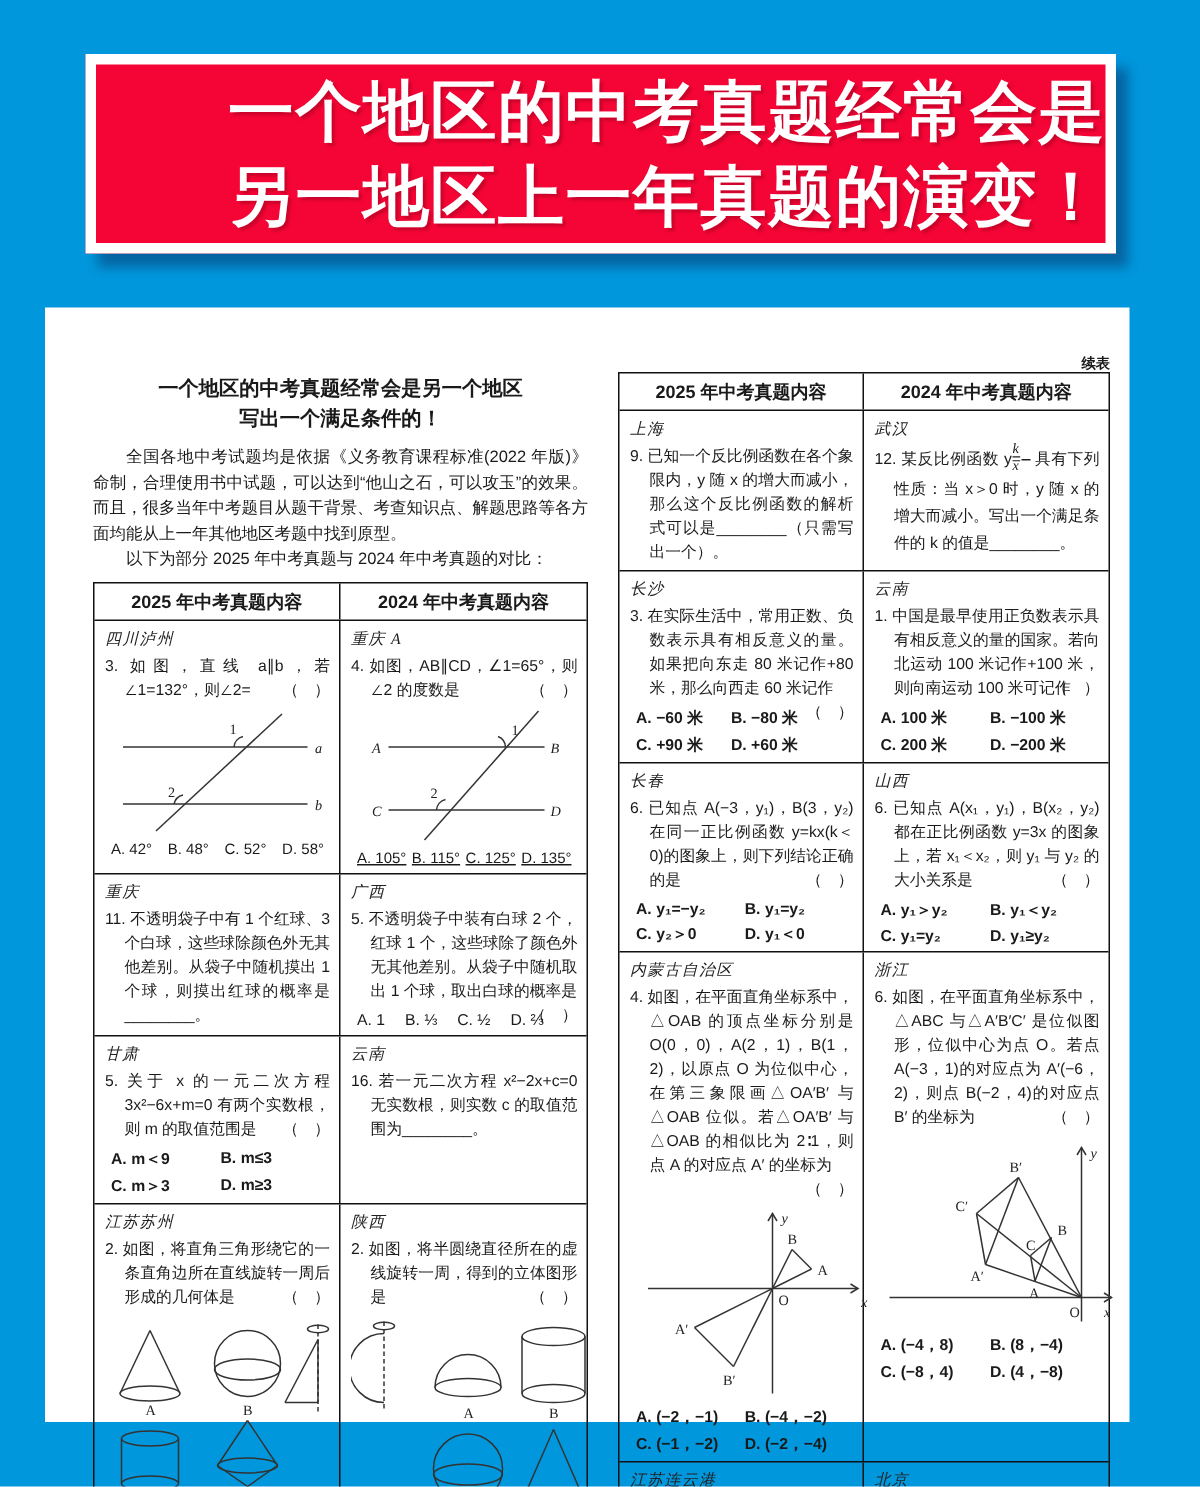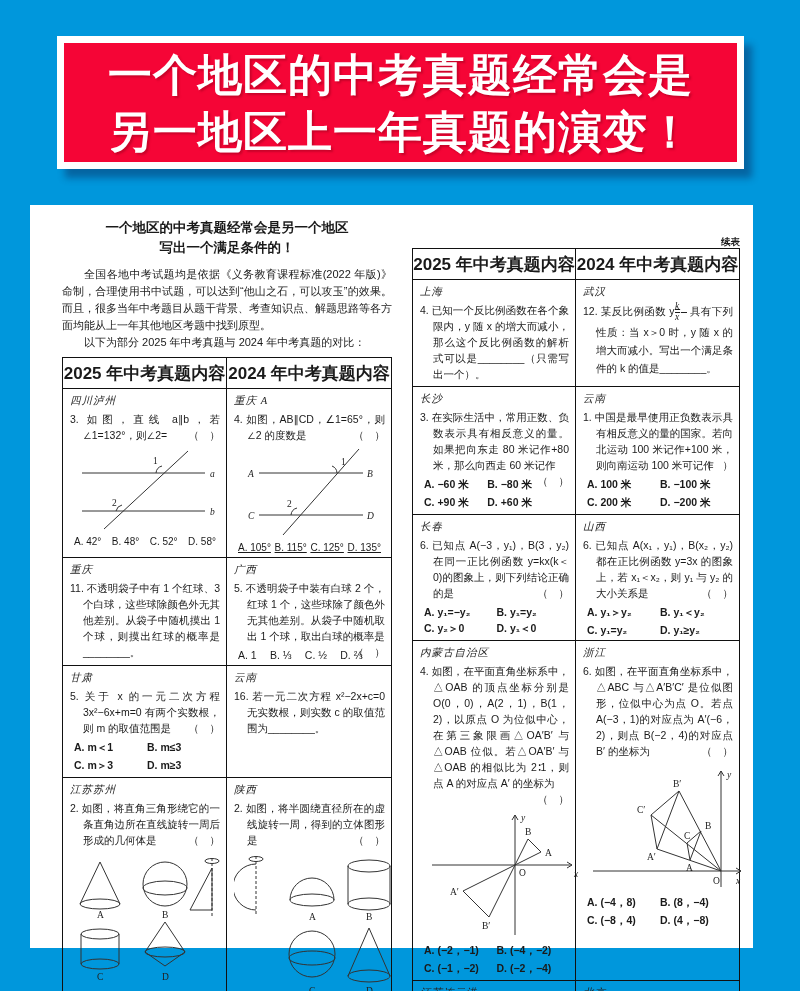--- a/index.html
+++ b/index.html
@@ -9,48 +9,48 @@
     background:#0097DC;
     font-family:"Liberation Sans", sans-serif;
     color:#1a1a1a;
     overflow:hidden;
   }
   
   .banner {
     position:absolute; left:57px; top:36px; width:687px; height:133px;
     background:#F50536; border:7px solid #ffffff;
     box-shadow:8px 9px 7px rgba(10,40,90,.45);
-    display:flex; flex-direction:column; align-items:center; justify-content:center;
+    display:flex; flex-direction:column; align-items:flex-end; justify-content:center;
   }
   .banner-line {
     color:#ffffff; font-weight:800; font-size:44px; line-height:57px;
     letter-spacing:1px; text-shadow:2px 2px 2px rgba(120,0,20,.35);
     font-family:"Liberation Sans", sans-serif; white-space:nowrap;
   }
   
   .doc {
     position:absolute; left:30px; top:205px; width:723px; height:743px;
     background:#ffffff;
   }
   .page { position:absolute; top:0; }
   .page-left  { left:32px;  width:330px; }
   .page-right { left:382px; width:328px; }
 
-  .doc-title { text-align:center; font-weight:700; font-size:13.5px; line-height:20px; margin-top:13px; }
+  .doc-title { text-align:center; font-weight:700; font-size:13.5px; line-height:20px; margin-top:44px; }
   .intro { font-size:11px; line-height:17px; text-align:justify; text-indent:2em; margin-top:8px; }
   .intro2 { font-size:11px; line-height:17px; text-indent:2em; margin-top:0; }
 
   .cont-label { position:absolute; right:0; top:31px; font-size:9.5px; font-weight:700; }
 
   
   .qtable { border:1.5px solid #111; width:100%; margin-top:6px; }
   .qtable.rt { position:absolute; top:43px; left:0; margin-top:0; }
   .thead { display:flex; border-bottom:1.2px solid #111; }
   .th {
-    width:50%; text-align:center; font-weight:700; font-size:17px;
+    width:50%; text-align:center; font-weight:700; font-size:12px;
     padding:4px 0 3px;
   }
   .th:first-child { border-right:1px solid #111; }
   .trow { display:flex; border-bottom:1px solid #111; }
   .trow:last-child { border-bottom:none; }
   .cell { width:50%; padding:5px 6px 4px 7px; }
   .cell:first-child { border-right:1px solid #111; }
 
   .region {
     font-family:"Liberation Serif", serif; font-style:italic;
@@ -155,21 +155,21 @@
             <span>D. ⅔</span>
           </div>
         </div>
       </div>
 
       <div class="trow" style="min-height:96px;">
         <div class="cell">
           <div class="region">甘肃</div>
           <div class="q"><span>5. 关于 x 的一元二次方程 3x²−6x+m=0 有两个实数根，则 m 的取值范围是</span><span class="paren">（　）</span></div>
           <div class="opts opts-2col">
-            <span>A. m＜1</span>
+            <span>A. m＜9</span>
             <span>B. m≤3</span>
             <span>C. m＞3</span>
             <span>D. m≥3</span>
           </div>
         </div>
         <div class="cell">
           <div class="region">云南</div>
           <div class="q"><span>16. 若一元二次方程 x²−2x+c=0 无实数根，则实数 c 的取值范围为________。</span></div>
         </div>
       </div>
@@ -237,21 +237,21 @@
 
     <div class="qtable rt">
       <div class="thead">
         <div class="th">2025 年中考真题内容</div>
         <div class="th">2024 年中考真题内容</div>
       </div>
 
       <div class="trow" style="min-height:99px;">
         <div class="cell">
           <div class="region">上海</div>
-          <div class="q"><span>4. 已知一个反比例函数在各个象限内，y 随 x 的增大而减小，那么这个反比例函数的解析式可以是________（只需写出一个）。</span></div>
+          <div class="q"><span>9. 已知一个反比例函数在各个象限内，y 随 x 的增大而减小，那么这个反比例函数的解析式可以是________（只需写出一个）。</span></div>
         </div>
         <div class="cell">
           <div class="region">武汉</div>
           <div class="q" style="line-height:18px;"><span>12. 某反比例函数 y=</span><span class="frac">
                 <span class="num">k</span>
                 <span class="den">x</span>
               </span><span> 具有下列性质：当 x＞0 时，y 随 x 的增大而减小。写出一个满足条件的 k 的值是________。</span></div>
         </div>
       </div>
 

